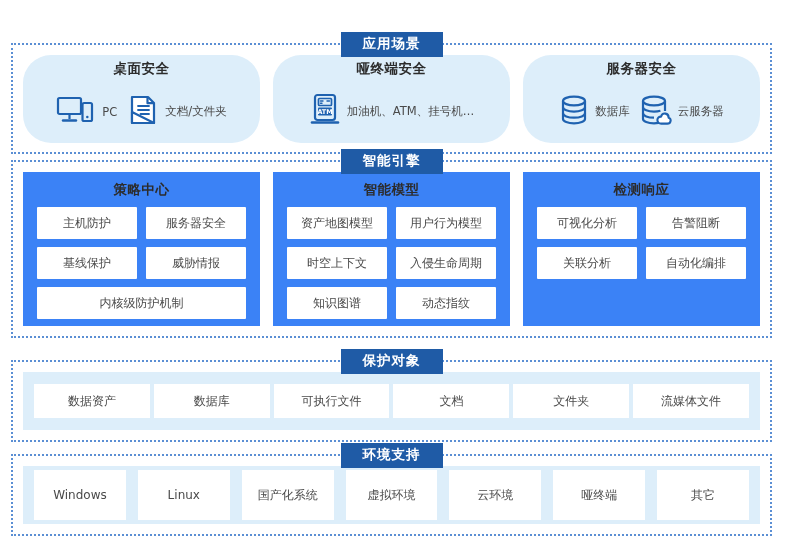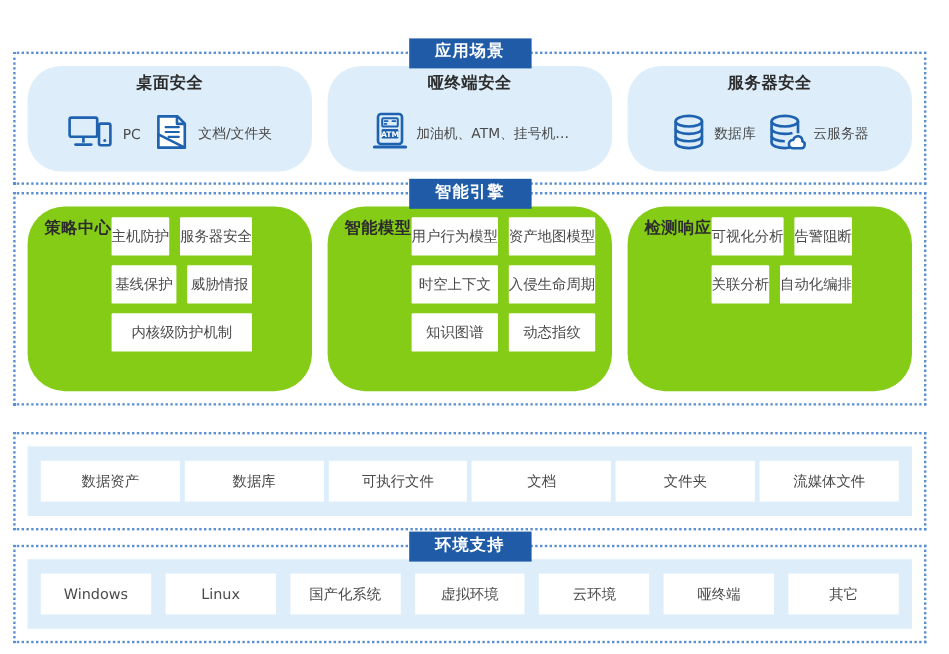--- a/index.html
+++ b/index.html
@@ -68,25 +68,25 @@
   .ico{display:block;}
 
   
   #sec-engine{top:160px;height:178px;}
   .eng-row{
     position:absolute;
     top:10px;left:10px;right:10px;bottom:10px;
     display:flex;gap:13px;
   }
   .eng-panel{
-    background:#84cc16;
+    background:#3b82f6;
     flex:1;
     box-sizing:border-box;
     padding:9px 14px 10px 14px;
-    display:flex;flex-direction:row;border-radius:31px;
+    display:flex;flex-direction:column;
   }
   .eng-title{
     text-align:center;
     font-size:13.5px;font-weight:bold;color:#2c2c2c;
     letter-spacing:.5px;
     margin-bottom:8px;
   }
   .eng-grid{display:flex;flex-direction:column;gap:8px;}
   .eng-line{display:flex;gap:9px;}
   .chip{
@@ -126,21 +126,21 @@
     top:10px;left:10px;right:10px;bottom:10px;
     background:#ddeefa;
     display:flex;align-items:center;
     padding:0 11px;
     gap:12px;
     box-sizing:border-box;
   }
   .env-chip{
     background:#ffffff;
     flex:1;
-    height:34px;
+    height:50px;
     display:flex;align-items:center;justify-content:center;
     font-size:12px;color:#4a4a4a;
     white-space:nowrap;
   }
 </style>
 </head>
 <body>
 
 <div class="page">
 
@@ -249,22 +249,22 @@
           <div class="eng-line">
             <div class="chip">内核级防护机制</div>
           </div>
         </div>
       </div>
 
       <div class="eng-panel">
         <div class="eng-title">智能模型</div>
         <div class="eng-grid">
           <div class="eng-line">
+            <div class="chip">资产地图模型</div>
             <div class="chip">用户行为模型</div>
-            <div class="chip">资产地图模型</div>
           </div>
           <div class="eng-line">
             <div class="chip">时空上下文</div>
             <div class="chip">入侵生命周期</div>
           </div>
           <div class="eng-line">
             <div class="chip">知识图谱</div>
             <div class="chip">动态指纹</div>
           </div>
         </div>
@@ -281,20 +281,21 @@
             <div class="chip">关联分析</div>
             <div class="chip">自动化编排</div>
           </div>
         </div>
       </div>
 
     </div>
   </div>
 
   <div class="section" id="sec-object">
+    <div class="sec-badge">保护对象</div>
     <div class="obj-band">
       <div class="obj-chip">数据资产</div>
       <div class="obj-chip">数据库</div>
       <div class="obj-chip">可执行文件</div>
       <div class="obj-chip">文档</div>
       <div class="obj-chip">文件夹</div>
       <div class="obj-chip">流媒体文件</div>
     </div>
   </div>
 

